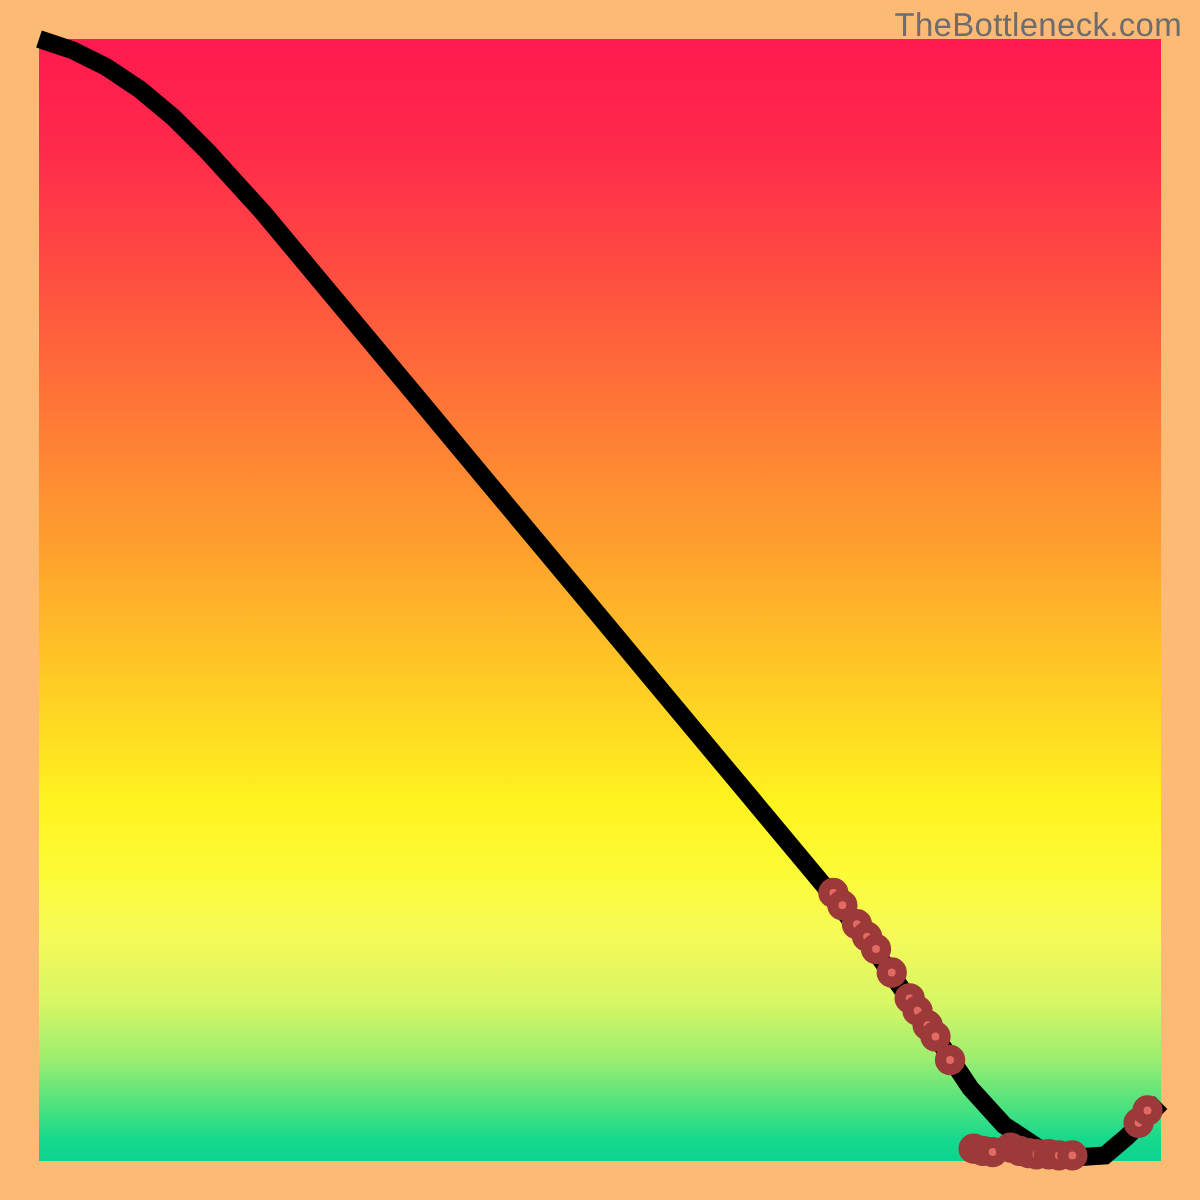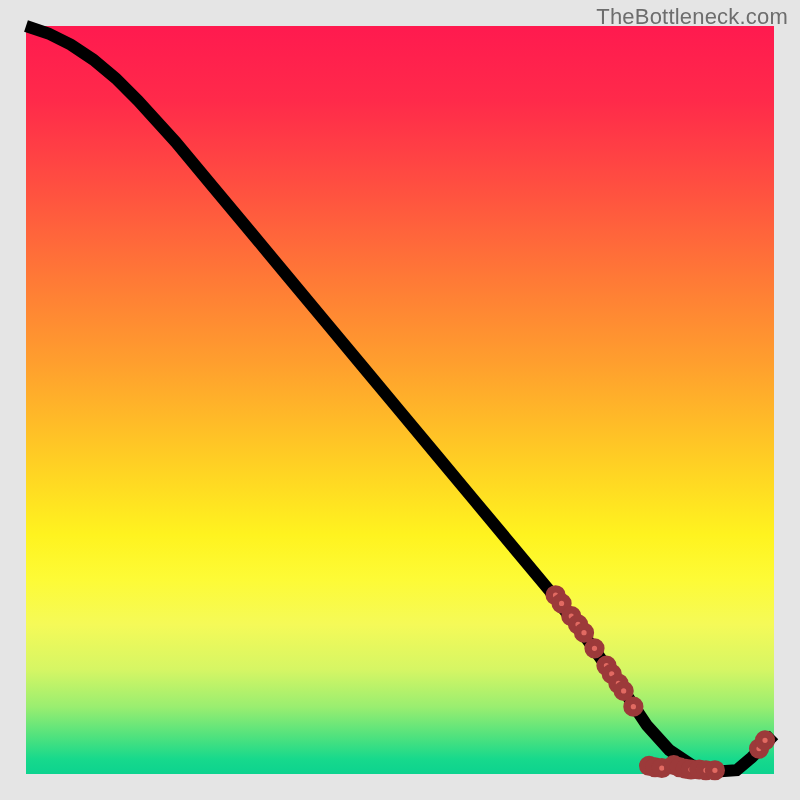--- a/index.html
+++ b/index.html
@@ -8,21 +8,21 @@
     width: 800px;
     height: 800px;
     background: #000;
     font-family: Arial, Helvetica, sans-serif;
     overflow: hidden;
   }
   .frame {
     position: relative;
     width: 800px;
     height: 800px;
-    background: #e5e5e5;
+    background: #fdba74;
   }
   .watermark {
     position: absolute;
     top: 4px;
     right: 12px;
     color: #6d6d6d;
     font-size: 22px;
     font-weight: 400;
     letter-spacing: 0.2px;
   }

